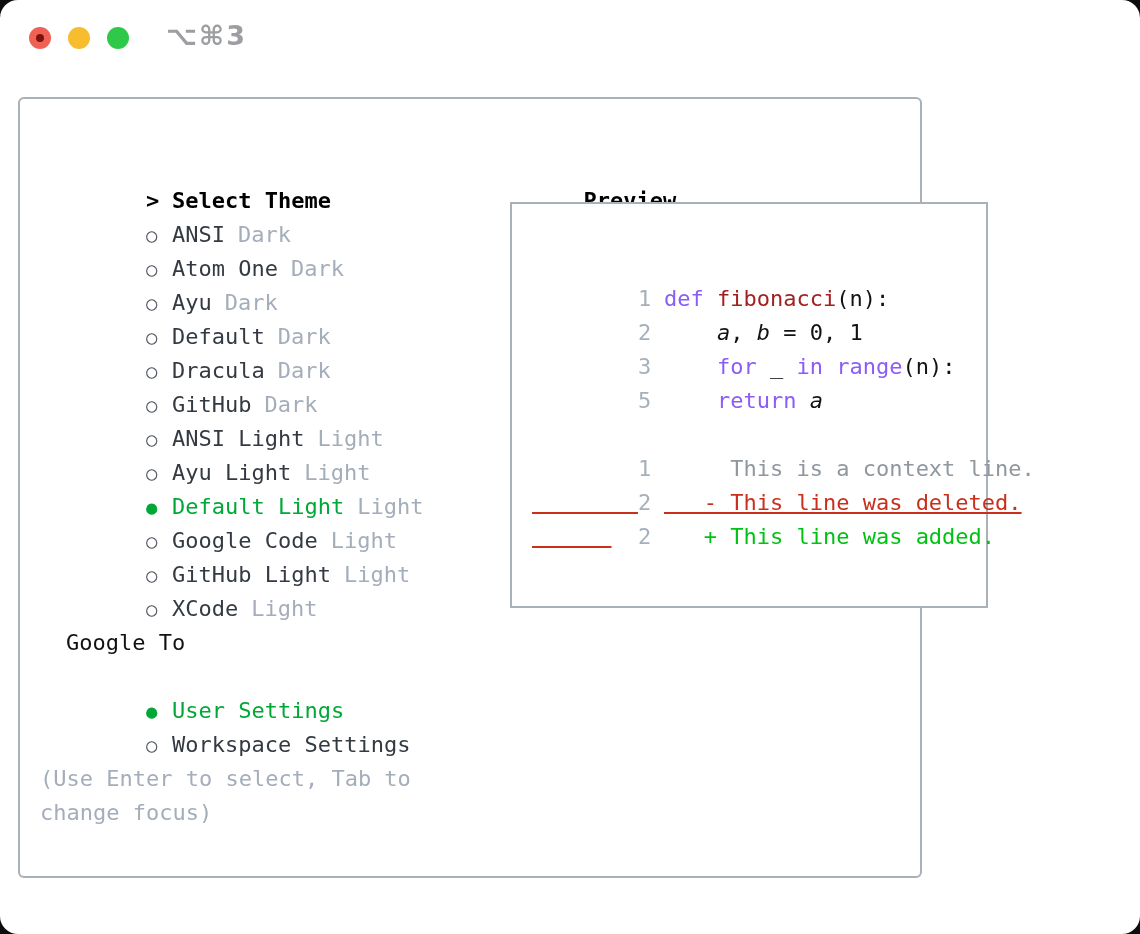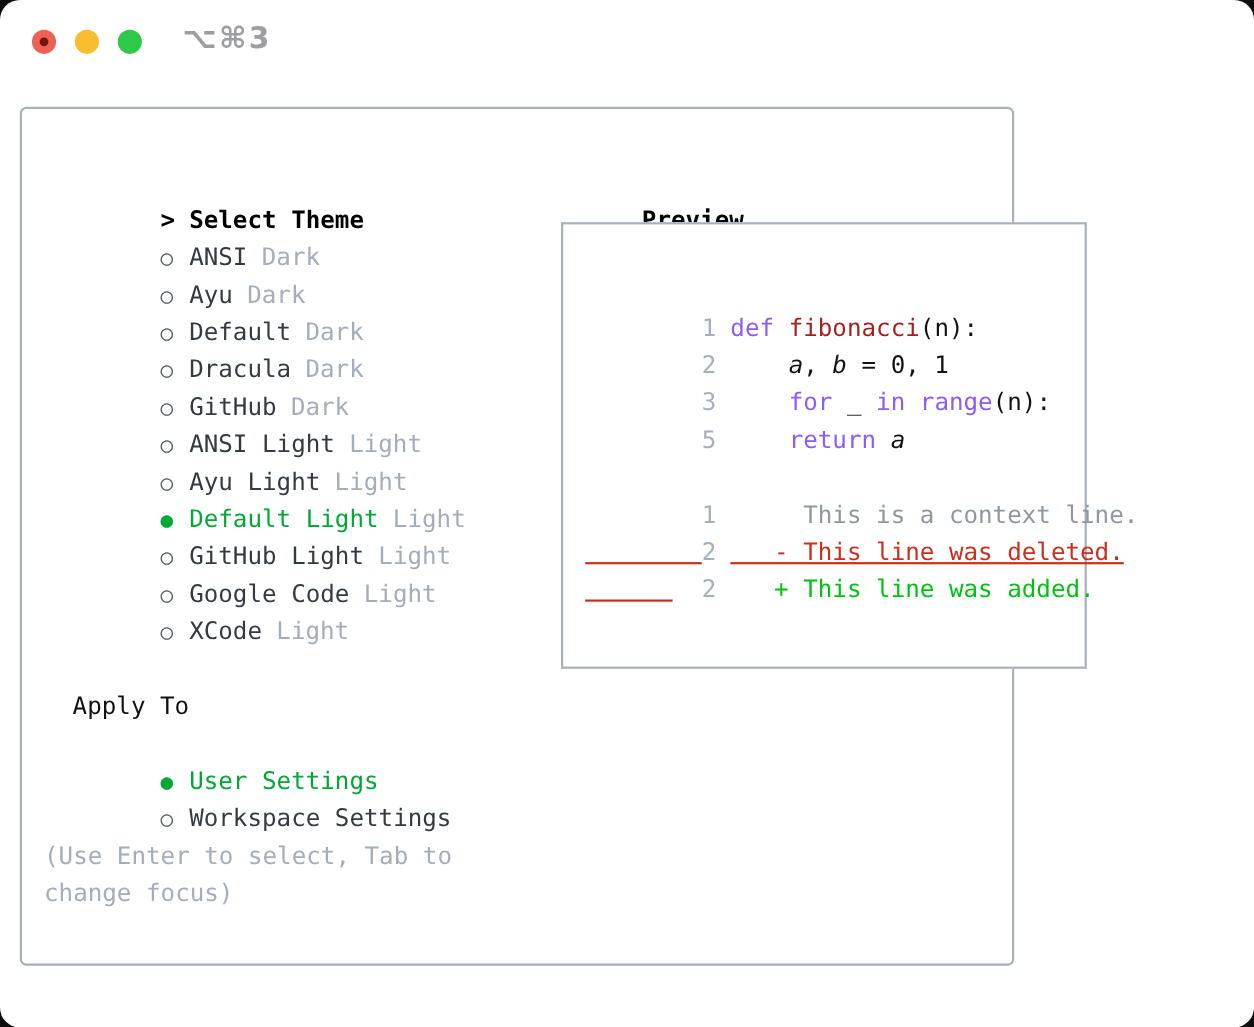--- a/index.html
+++ b/index.html
@@ -83,20 +83,23 @@
   <div class="panel">
 
     <div class="group-themes">
       <div class="row">
         <span class="prefix cursor">&gt;</span><span class="title-text">Select Theme</span>
       </div>
       <div class="row">
         <span class="prefix radio">○</span><span class="name">ANSI</span><span class="tag">Dark</span>
       </div>
       <div class="row">
+        <span class="prefix radio">○</span><span class="name">Atom One</span><span class="tag">Dark</span>
+      </div>
+      <div class="row">
         <span class="prefix radio">○</span><span class="name">Ayu</span><span class="tag">Dark</span>
       </div>
       <div class="row">
         <span class="prefix radio">○</span><span class="name">Default</span><span class="tag">Dark</span>
       </div>
       <div class="row">
         <span class="prefix radio">○</span><span class="name">Dracula</span><span class="tag">Dark</span>
       </div>
       <div class="row">
         <span class="prefix radio">○</span><span class="name">GitHub</span><span class="tag">Dark</span>
@@ -104,32 +107,32 @@
       <div class="row">
         <span class="prefix radio">○</span><span class="name">ANSI Light</span><span class="tag">Light</span>
       </div>
       <div class="row">
         <span class="prefix radio">○</span><span class="name">Ayu Light</span><span class="tag">Light</span>
       </div>
       <div class="row selected">
         <span class="prefix radio">●</span><span class="name">Default Light</span><span class="tag">Light</span>
       </div>
       <div class="row">
-        <span class="prefix radio">○</span><span class="name">GitHub Light</span><span class="tag">Light</span>
+        <span class="prefix radio">○</span><span class="name">Google Code</span><span class="tag">Light</span>
       </div>
       <div class="row">
-        <span class="prefix radio">○</span><span class="name">Google Code</span><span class="tag">Light</span>
+        <span class="prefix radio">○</span><span class="name">GitHub Light</span><span class="tag">Light</span>
       </div>
       <div class="row">
         <span class="prefix radio">○</span><span class="name">XCode</span><span class="tag">Light</span>
       </div>
     </div>
 
     <div class="group-apply">
-      <div class="row indent">Apply To</div>
+      <div class="row indent">Google To</div>
       <div class="row selected">
         <span class="prefix radio">●</span><span class="label">User Settings</span>
       </div>
       <div class="row">
         <span class="prefix radio">○</span><span class="label">Workspace Settings</span>
       </div>
     </div>
 
     <div class="hint">(Use Enter to select, Tab to change focus)</div>
 

